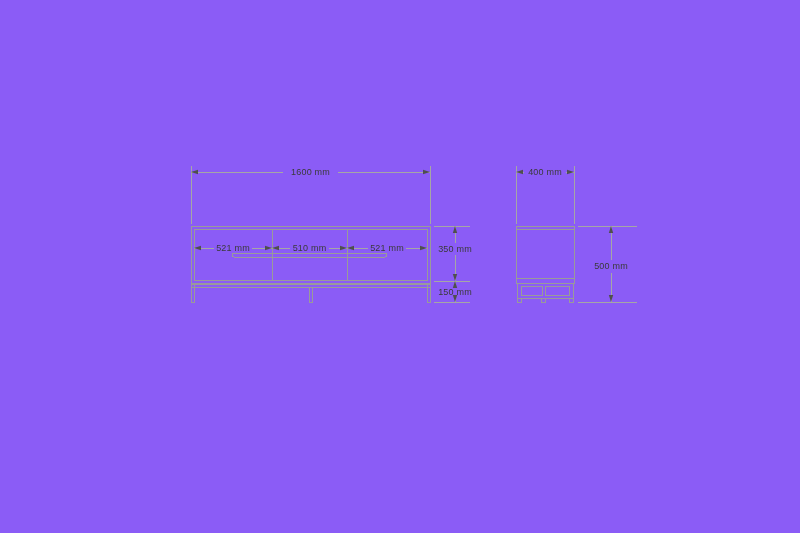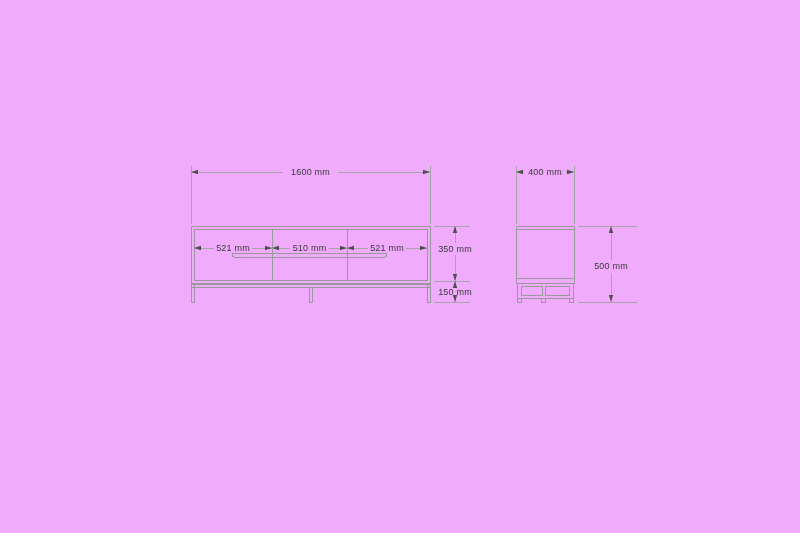--- a/index.html
+++ b/index.html
@@ -4,21 +4,21 @@
 <style>
   html, body {
     margin: 0;
     padding: 0;
     background: #ffffff;
   }
   .canvas {
     position: relative;
     width: 800px;
     height: 533px;
-    background: #f0abfc;
+    background: #8b5cf6;
     overflow: hidden;
     font-family: "Liberation Sans", sans-serif;
   }
   svg { display: block; }
   svg text {
     font-family: "Liberation Sans", sans-serif;
     font-size: 9px;
     fill: #3a3a3a;
     letter-spacing: 0.2px;
   }

